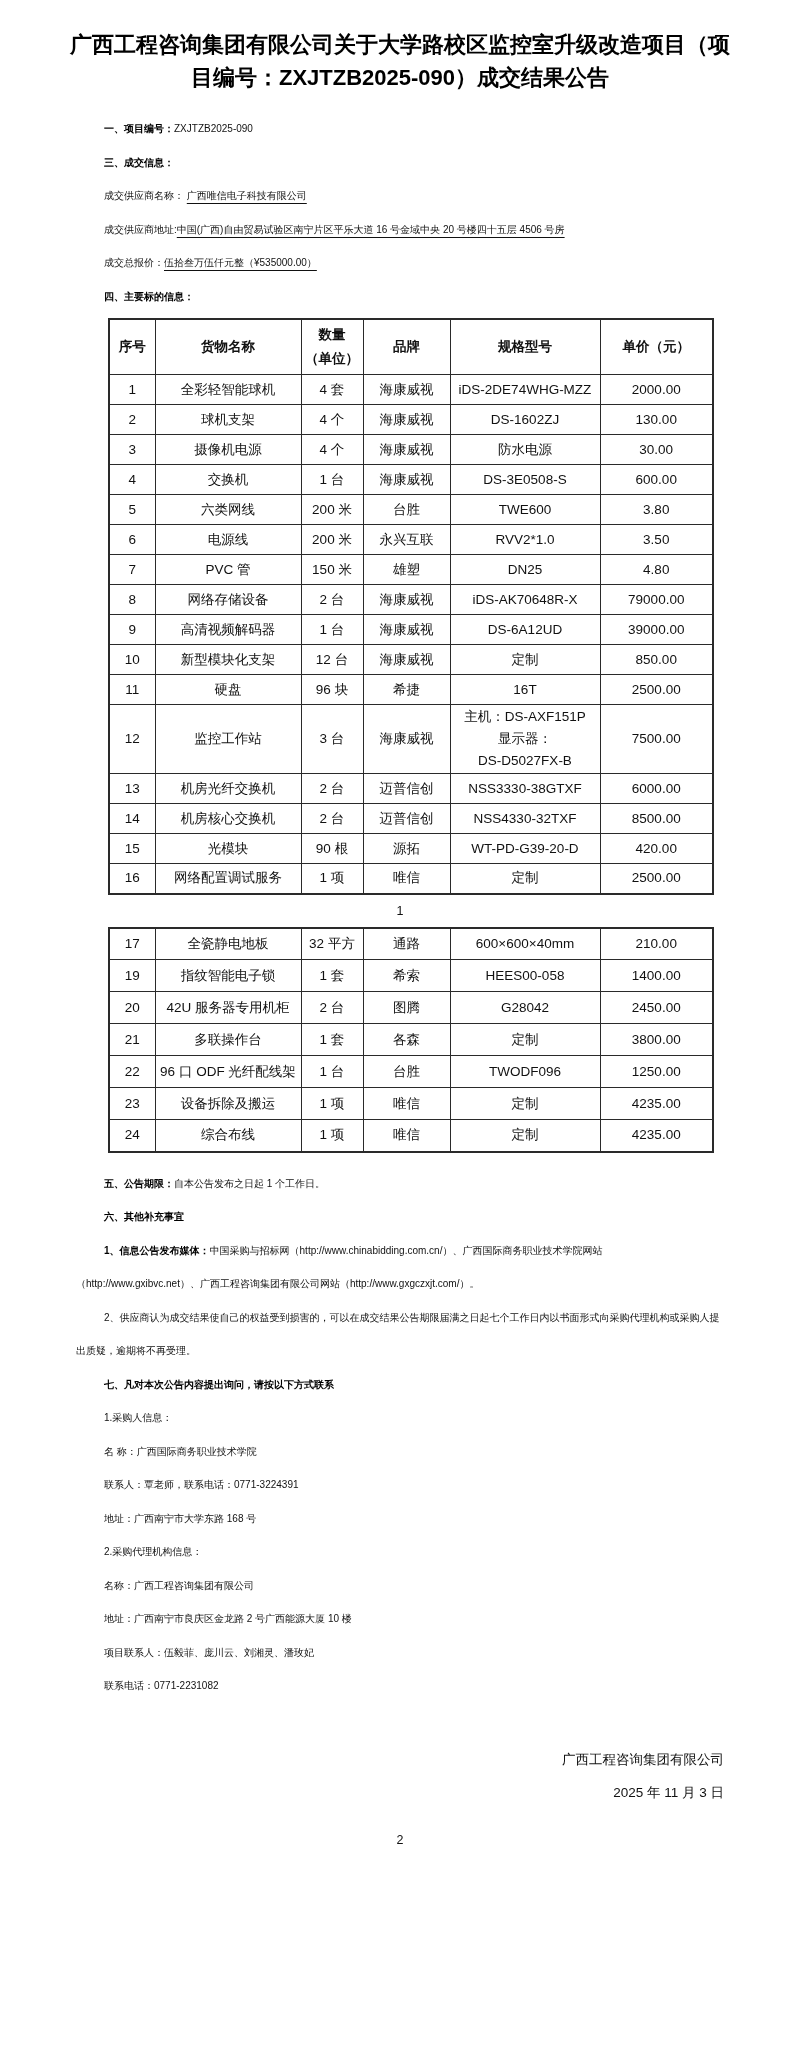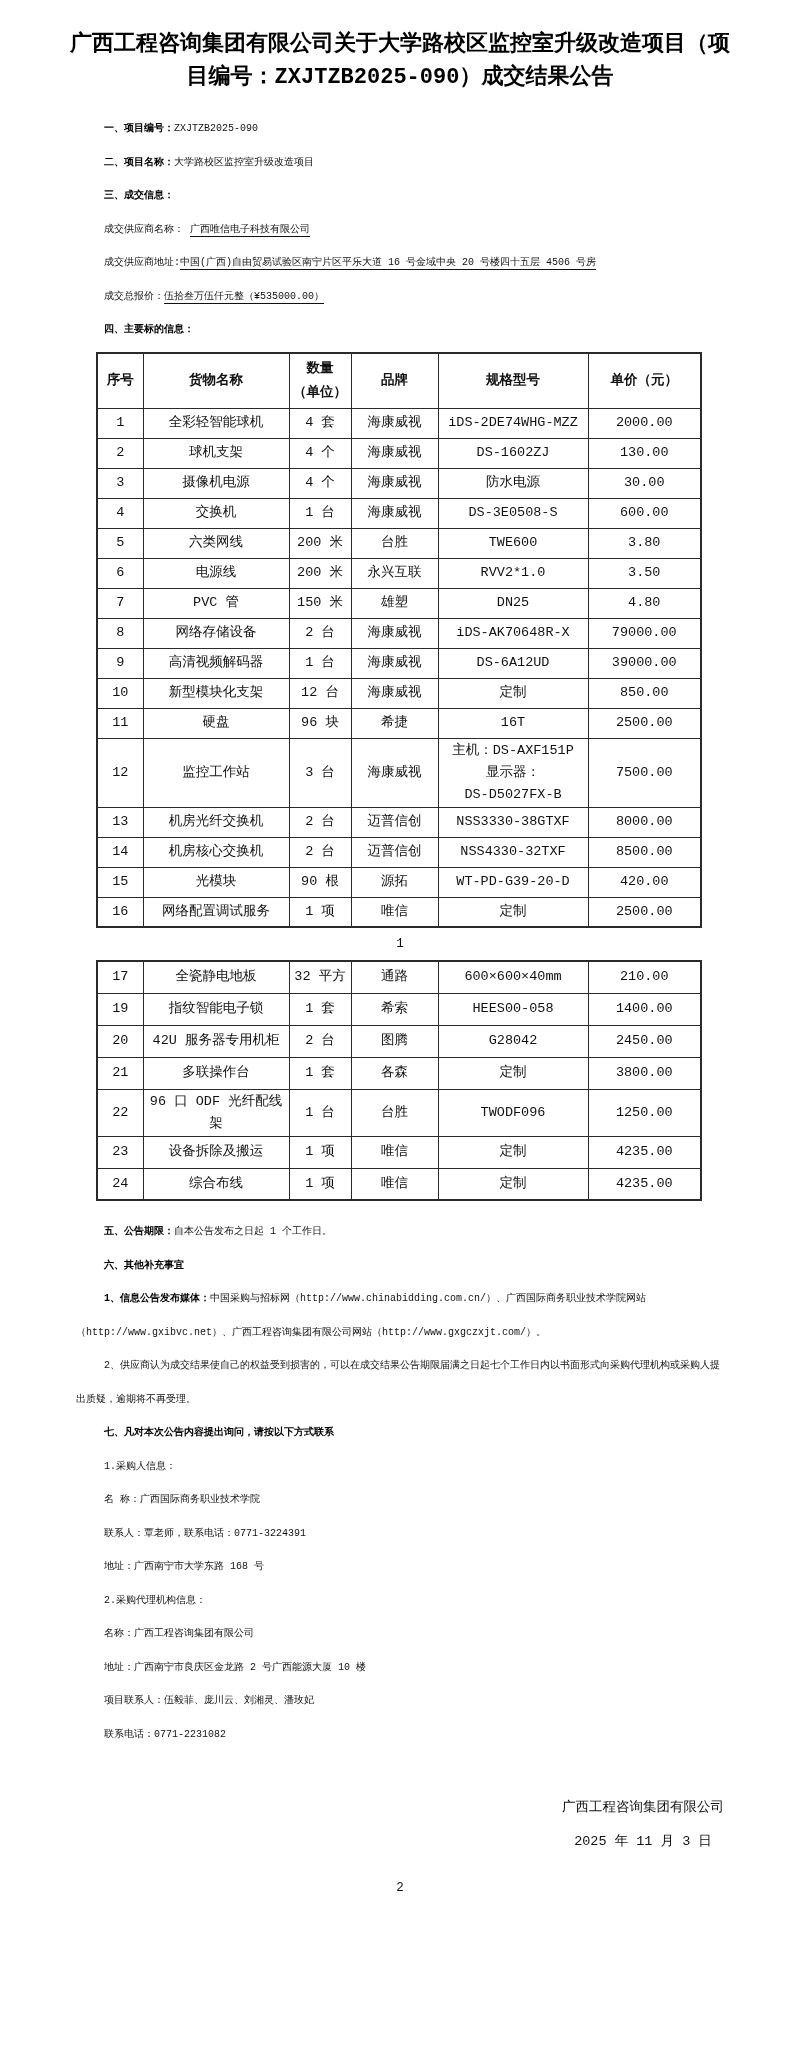--- a/index.html
+++ b/index.html
@@ -1,72 +1,69 @@
 <!DOCTYPE html>
 <html><head>
 <meta charset="utf-8">
 <style>
   html,body { margin:0; padding:0; background:#ffffff; }
   .page {
     width:800px; height:2056px; box-sizing:border-box;
     margin:0; padding:20px 76px 0 76px;
     background:#ffffff; color:#111111;
-    font-family:Liberation Mono, monospace;
+    font-family:Liberation Sans, sans-serif;
     overflow:hidden; position:relative;
   }
   .title {
     font-size:22px; font-weight:bold; text-align:center;
     line-height:33px; margin:8px -12px 18px -12px; color:#000000;
   }
   .para {
     margin:0; font-size:10px; line-height:33.5px;
     text-indent:28px; color:#111111;
   }
   .para.bold, .blabel { font-weight:bold; color:#000000; }
   .u { text-decoration:underline; text-underline-offset:4px; }
   .mt14 { margin-top:14px; }
   table.items {
     border-collapse:collapse; table-layout:fixed;
-    margin-left:20px; width:604px;
+    margin-left:32px; width:604px;
     font-size:13.5px; color:#111111;
     border:2px solid #2a2a2a;
   }
   table.items th, table.items td {
     border:1px solid #2a2a2a; text-align:center; vertical-align:middle;
     padding:1px 3px; white-space:pre-line; line-height:22px;
     overflow:hidden;
   }
   table.items th { font-weight:bold; height:52px; line-height:24px; }
   table.t1 tr { height:30px; }
   table.t2 tr { height:32px; }
   td.ml { line-height:32px; padding:2px 3px; }
   .pagenum {
     text-align:center; font-size:12.5px; line-height:20px;
     margin:6px 0; color:#111111;
   }
   .pagenum.p2 { margin-top:20px; }
   .footer {
-    margin:40px 0 0 auto; width:fit-content; text-align:center;
+    margin:40px 0 0 auto; width:fit-content; text-align:right;
     font-size:13.5px; line-height:33.5px; color:#111111;
   }
 </style>
 </head>
 <body>
 
 <div class="page">
 
   <h1 class="title">广西工程咨询集团有限公司关于大学路校区监控室升级改造项目（项目编号：ZXJTZB2025-090）成交结果公告</h1>
 
   <p class="para">
     <b class="blabel">一、项目编号：</b><span>ZXJTZB2025-090</span>
   </p>
 
-  <p class="para">
-    <b class="blabel">二、项目名称：</b><span>大学路校区监控室升级改造项目</span>
-  </p>
 
   <p class="para bold">三、成交信息：</p>
 
   <p class="para">
     <span>成交供应商名称：</span> <span class="u">广西唯信电子科技有限公司</span>
   </p>
 
   <p class="para">
     <span>成交供应商地址:</span><span class="u">中国(广西)自由贸易试验区南宁片区平乐大道 16 号金域中央 20 号楼四十五层 4506 号房</span>
   </p>
@@ -195,21 +192,21 @@
 显示器：
 DS-D5027FX-B</td>
           <td>7500.00</td>
         </tr>
         <tr>
           <td>13</td>
           <td>机房光纤交换机</td>
           <td>2 台</td>
           <td>迈普信创</td>
           <td>NSS3330-38GTXF</td>
-          <td>8000.00</td>
+          <td>6000.00</td>
         </tr>
         <tr>
           <td>14</td>
           <td>机房核心交换机</td>
           <td>2 台</td>
           <td>迈普信创</td>
           <td>NSS4330-32TXF</td>
           <td>8500.00</td>
         </tr>
         <tr>

